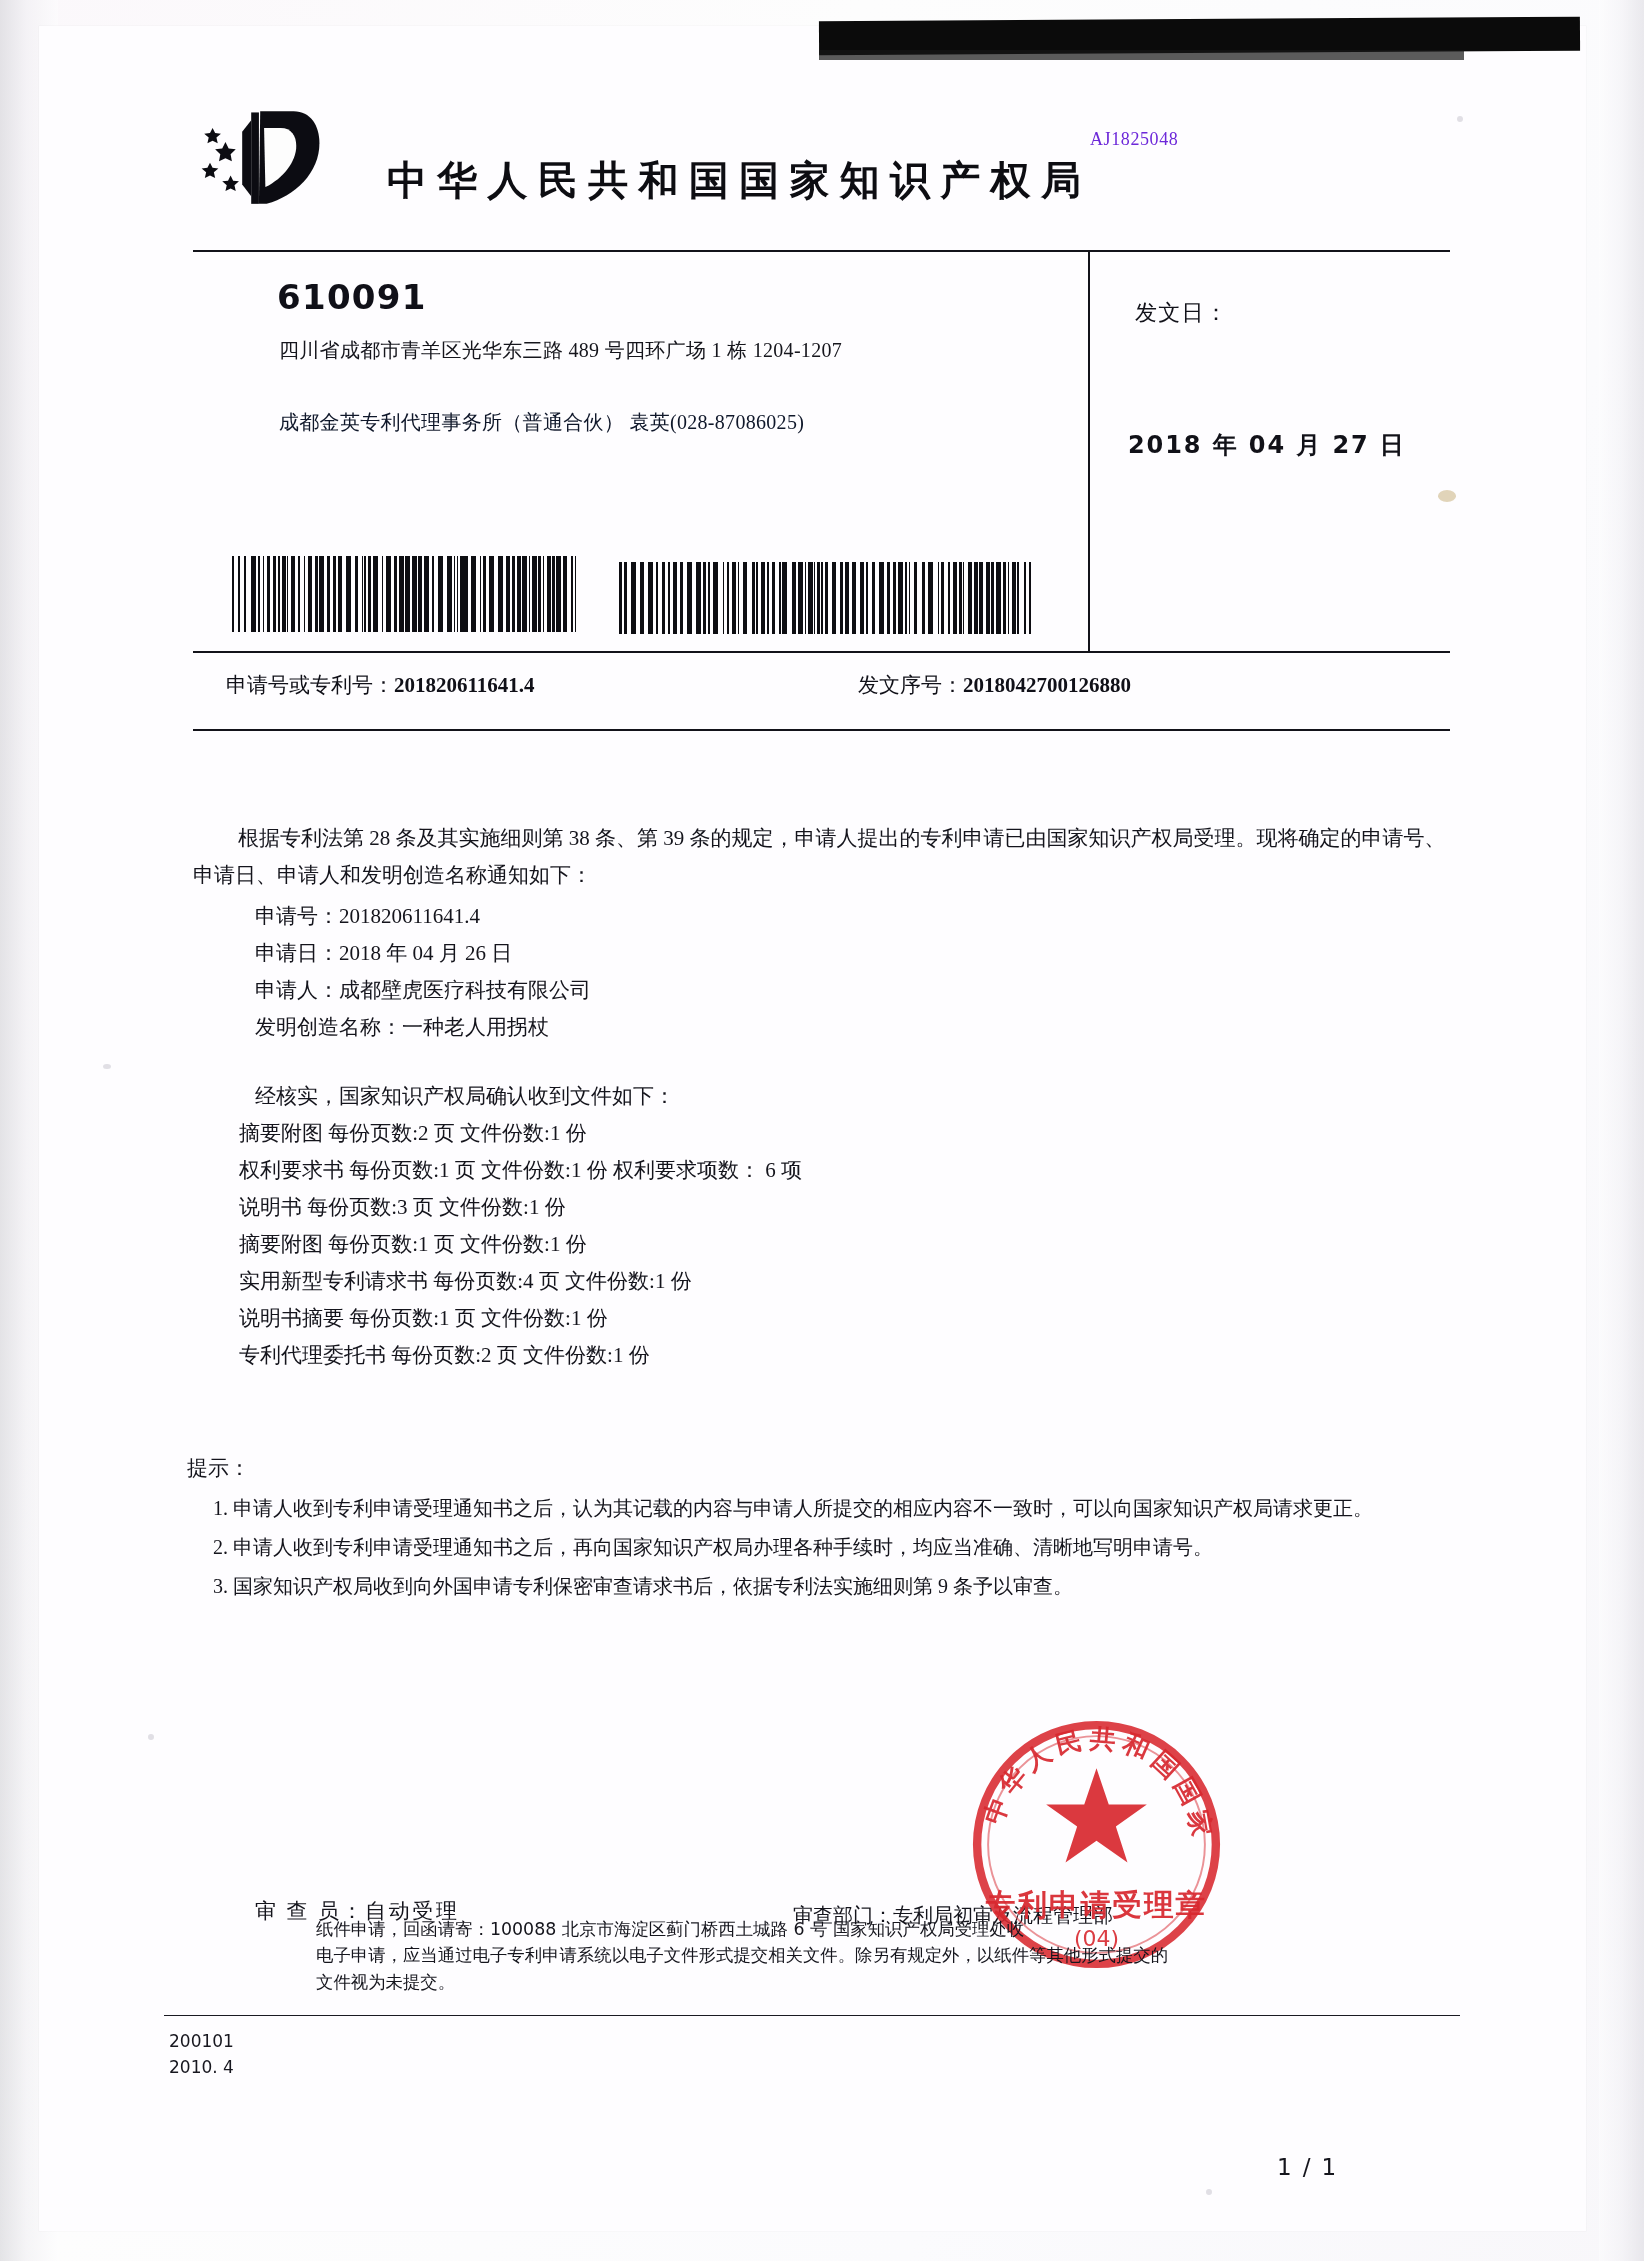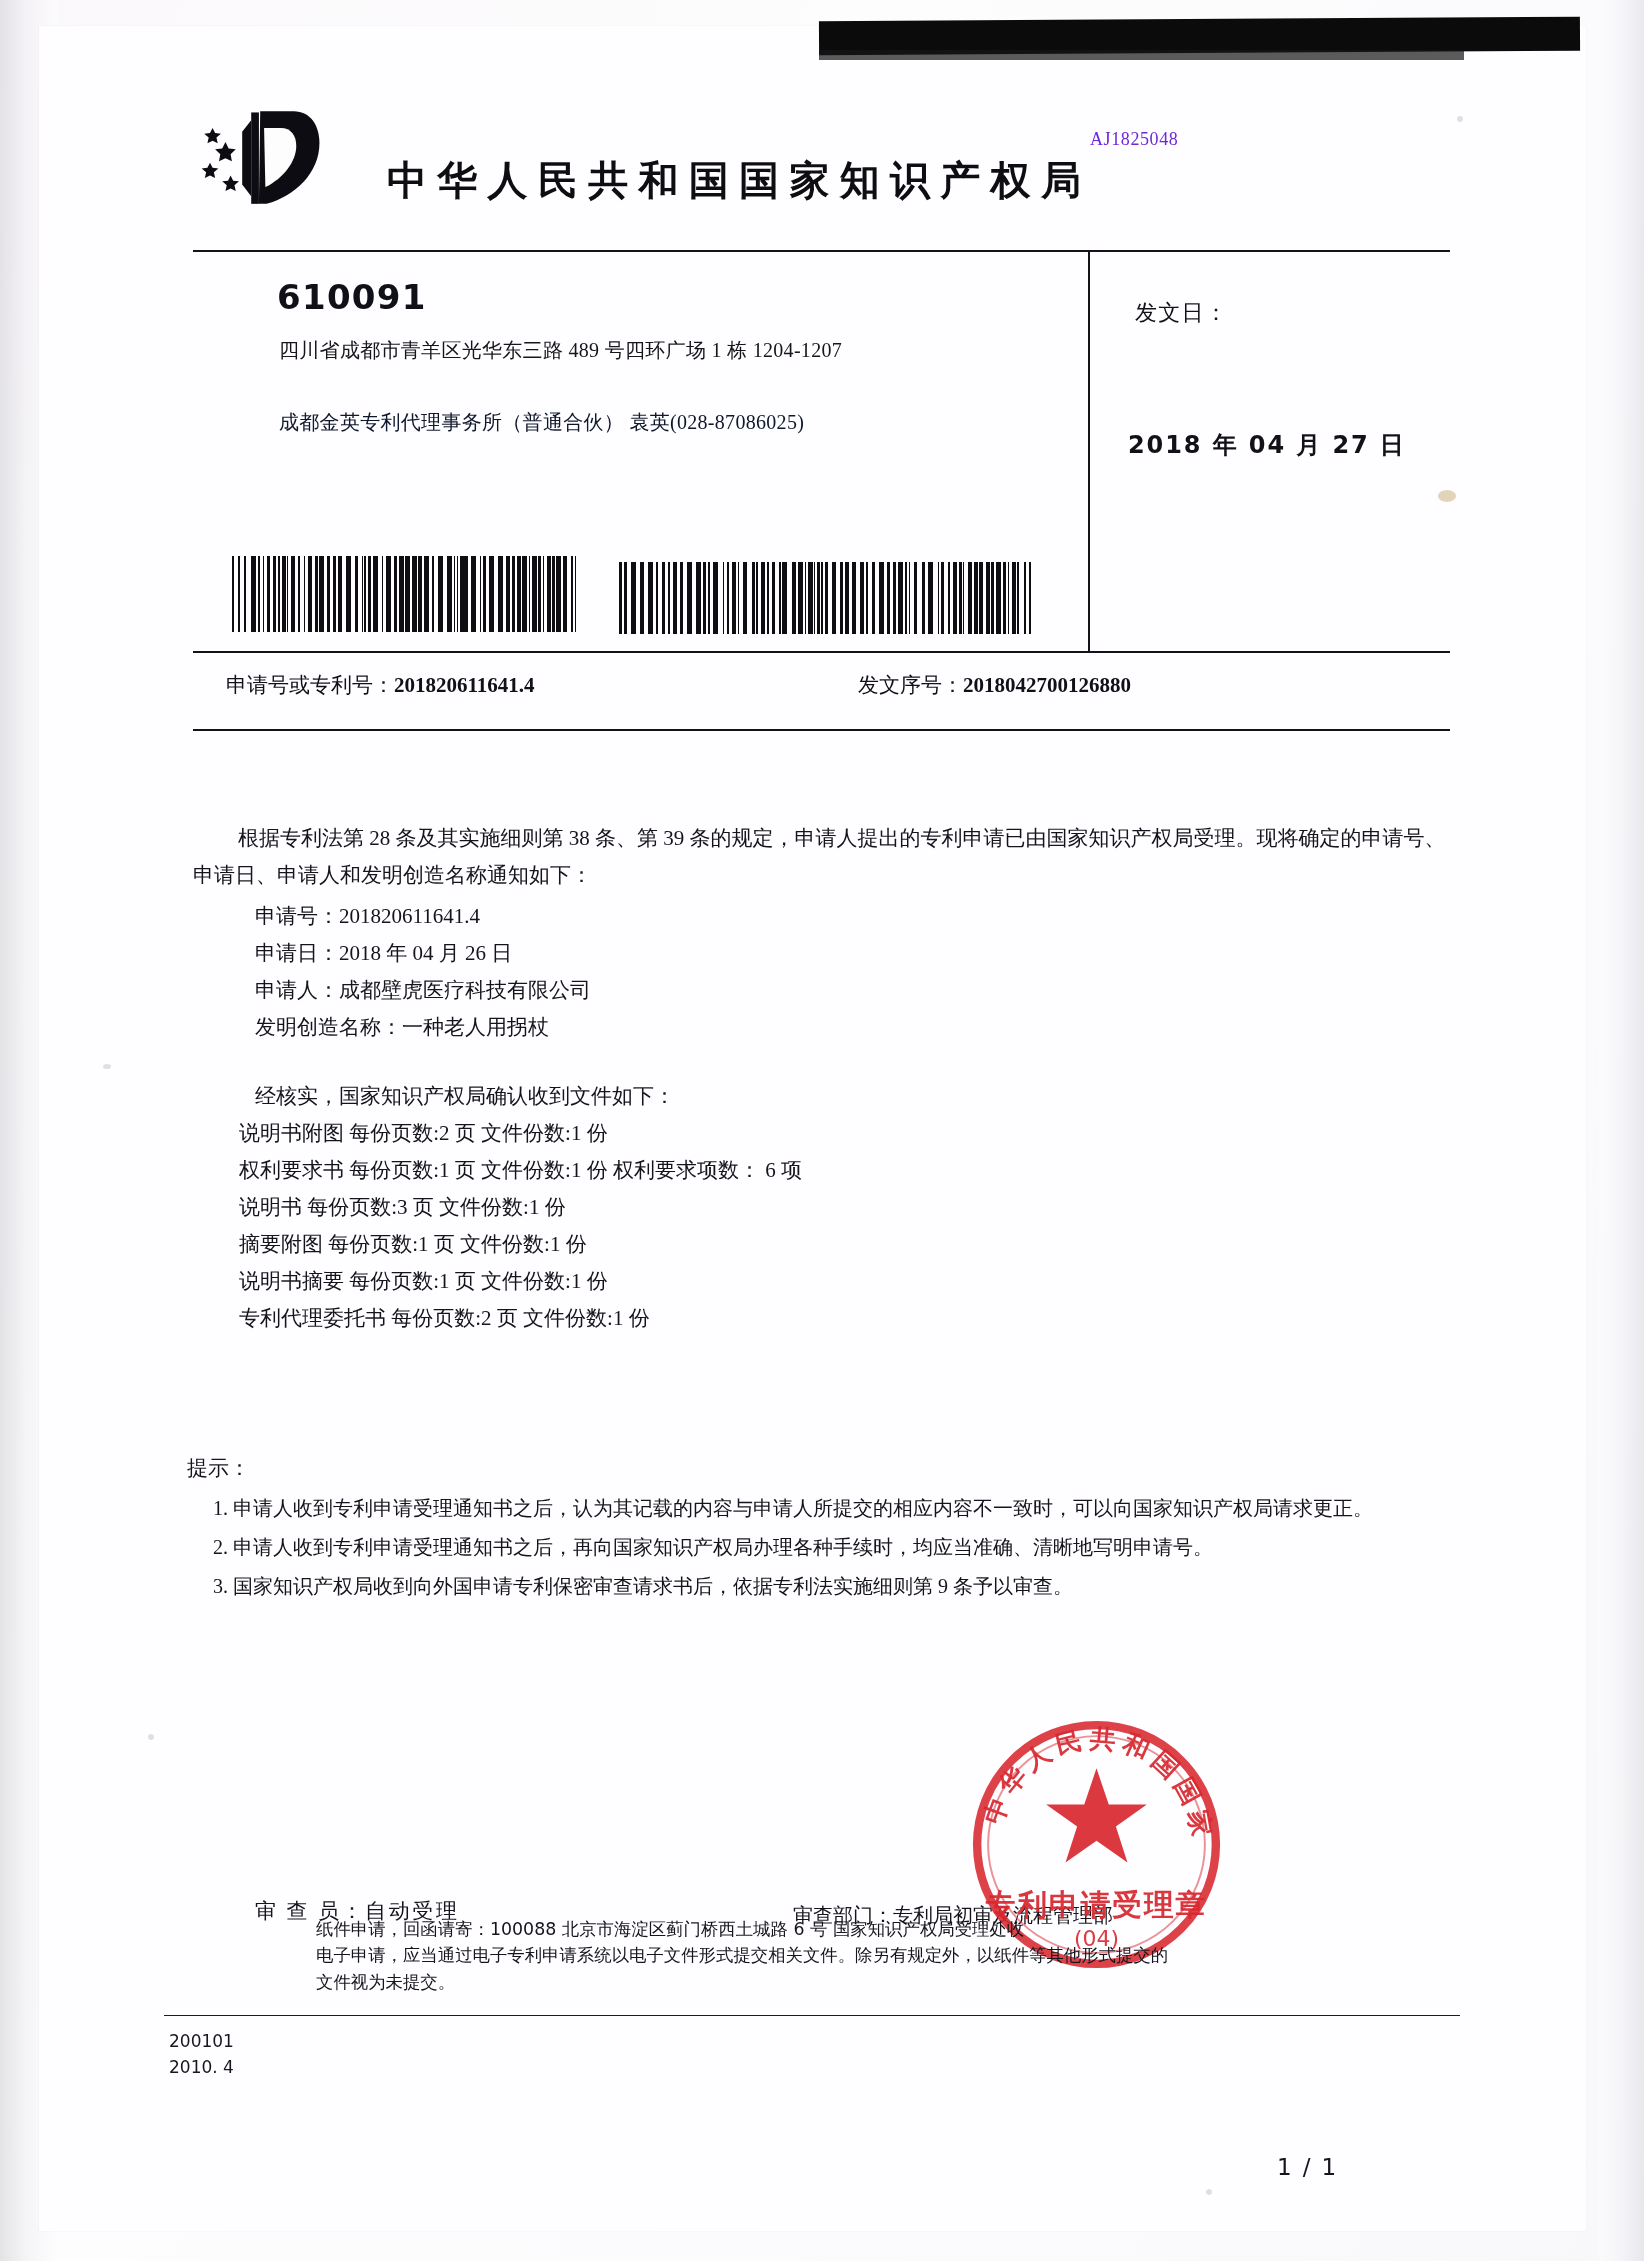--- a/index.html
+++ b/index.html
@@ -541,24 +541,25 @@
   <div class="field-list">
     <div>申请号：201820611641.4</div>
     <div>申请日：2018 年 04 月 26 日</div>
     <div>申请人：成都壁虎医疗科技有限公司</div>
     <div>发明创造名称：一种老人用拐杖</div>
   </div>
 
   <div class="docs-head">经核实，国家知识产权局确认收到文件如下：</div>
 
   <div class="docs-list">
-    <div>说明书附图 每份页数:2 页 文件份数:1 份</div>
+    <div>摘要附图 每份页数:2 页 文件份数:1 份</div>
     <div>权利要求书 每份页数:1 页 文件份数:1 份 权利要求项数：  6 项</div>
     <div>说明书 每份页数:3 页 文件份数:1 份</div>
     <div>摘要附图 每份页数:1 页 文件份数:1 份</div>
+    <div>实用新型专利请求书 每份页数:4 页 文件份数:1 份</div>
     <div>说明书摘要 每份页数:1 页 文件份数:1 份</div>
     <div>专利代理委托书 每份页数:2 页 文件份数:1 份</div>
   </div>
 
   <div class="tips-head">提示：</div>
   <div class="tips-list">
     <p>1. 申请人收到专利申请受理通知书之后，认为其记载的内容与申请人所提交的相应内容不一致时，可以向国家知识产权局请求更正。</p>
     <p>2. 申请人收到专利申请受理通知书之后，再向国家知识产权局办理各种手续时，均应当准确、清晰地写明申请号。</p>
     <p>3. 国家知识产权局收到向外国申请专利保密审查请求书后，依据专利法实施细则第 9 条予以审查。</p>
   </div>

